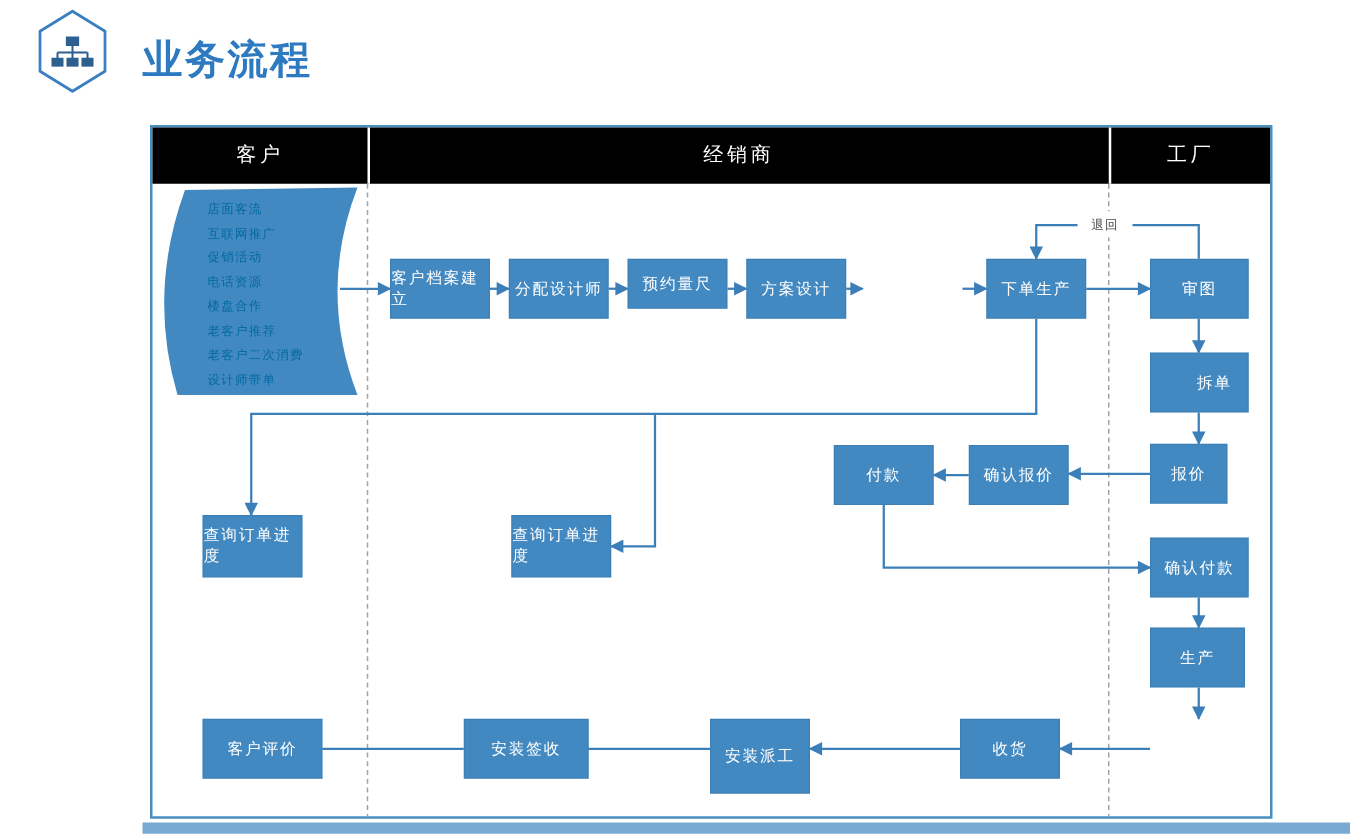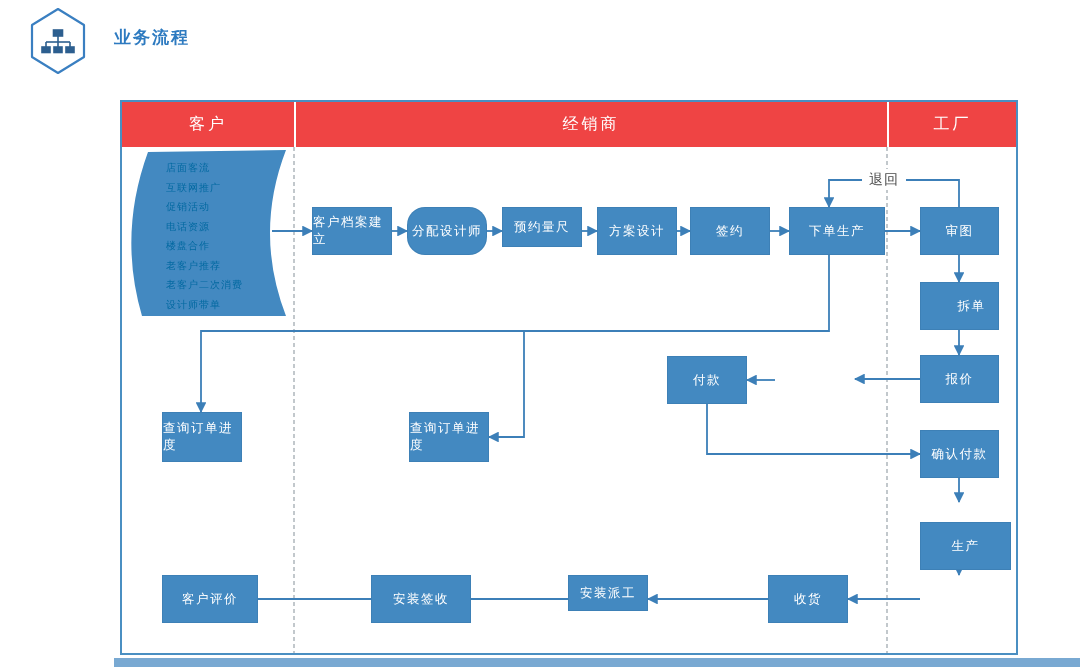--- a/index.html
+++ b/index.html
@@ -5,50 +5,50 @@
   html,body{margin:0;padding:0;}
   body{
     width:1080px;height:667px;position:relative;background:#ffffff;
     font-family:"Liberation Sans","DejaVu Sans",sans-serif;overflow:hidden;
   }
   
   .pg-header{position:absolute;left:0;top:0;width:1080px;height:86px;}
   .hex-icon{position:absolute;left:28px;top:6px;}
   .pg-title{
     position:absolute;left:114px;top:26px;margin:0;
-    font-size:17px;font-weight:bold;color:#2d7ac0;letter-spacing:2px;
+    font-size:32px;font-weight:bold;color:#2d7ac0;letter-spacing:2px;
   }
   
   .diagram{
     position:absolute;left:120px;top:100px;width:898px;height:555px;
     border:2px solid #4a8fc2;box-sizing:border-box;background:#ffffff;
   }
   .band{
-    position:absolute;left:0;top:0;width:100%;height:45px;background:#ef4444;
+    position:absolute;left:0;top:0;width:100%;height:45px;background:#000000;
   }
   .lane-title{
     position:absolute;top:0;height:45px;display:flex;align-items:center;justify-content:center;
     color:#ffffff;font-size:16px;letter-spacing:3px;font-weight:500;
   }
   .band-sep{position:absolute;top:0;width:2px;height:45px;background:#ffffff;}
   .wires{position:absolute;left:0;top:0;z-index:1;}
   
   .box{
     position:absolute;background:#4389c1;color:#ffffff;z-index:2;
     display:flex;align-items:center;justify-content:center;
     font-size:12.5px;letter-spacing:1.5px;box-sizing:border-box;
     border:1px solid rgba(30,80,120,0.15);
   }
   .src-list{
     position:absolute;left:44px;top:57px;z-index:3;color:#0369a1;
     font-size:10px;line-height:19.5px;letter-spacing:1px;font-family:Liberation Mono, monospace;
   }
   .return-label{
     position:absolute;left:740px;top:67px;width:44px;height:21px;z-index:3;
-    background:#ffffff;color:#4a4a4a;font-size:14px;letter-spacing:1px;
+    background:#ffffff;color:#4a4a4a;font-size:10px;letter-spacing:1px;
     display:flex;align-items:center;justify-content:center;
   }
   .bottom-strip{
     position:absolute;left:114px;top:658px;width:966px;height:9px;background:#79a9d2;
   }
 </style>
 </head>
 <body>
 
 <div class="pg-header">
@@ -128,38 +128,38 @@
     <div>互联网推广</div>
     <div>促销活动</div>
     <div>电话资源</div>
     <div>楼盘合作</div>
     <div>老客户推荐</div>
     <div>老客户二次消费</div>
     <div>设计师带单</div>
   </div>
 
   <div class="box" style="left:190px;top:105px;width:80px;height:48px;">客户档案建立</div>
-  <div class="box" style="left:285px;top:105px;width:80px;height:48px;border-radius:18px;">分配设计师</div>
+  <div class="box" style="left:285px;top:105px;width:80px;height:48px;">分配设计师</div>
   <div class="box" style="left:380px;top:105px;width:80px;height:40px;">预约量尺</div>
   <div class="box" style="left:475px;top:105px;width:80px;height:48px;">方案设计</div>
-  <div class="box" style="left:568px;top:105px;width:80px;height:48px;">签约</div>
-  <div class="box" style="left:667px;top:105px;width:96px;height:48px;">下单生产</div>
+  <div class="box" style="left:667px;top:105px;width:80px;height:48px;">下单生产</div>
 
   <div class="box" style="left:798px;top:105px;width:79px;height:48px;">审图</div>
   <div class="box" style="left:798px;top:180px;width:79px;height:48px;padding-left:24px;">拆单</div>
-  <div class="box" style="left:798px;top:253px;width:79px;height:48px;">报价</div>
+  <div class="box" style="left:798px;top:253px;width:62px;height:48px;">报价</div>
   <div class="box" style="left:798px;top:328px;width:79px;height:48px;">确认付款</div>
-  <div class="box" style="left:798px;top:420px;width:91px;height:48px;font-family:Liberation Mono, monospace;">生产</div>
+  <div class="box" style="left:798px;top:400px;width:76px;height:48px;font-family:Liberation Mono, monospace;">生产</div>
 
   <div class="box" style="left:545px;top:254px;width:80px;height:48px;">付款</div>
+  <div class="box" style="left:653px;top:254px;width:80px;height:48px;">确认报价</div>
 
   <div class="box" style="left:40px;top:310px;width:80px;height:50px;">查询订单进度</div>
   <div class="box" style="left:287px;top:310px;width:80px;height:50px;">查询订单进度</div>
 
   <div class="box" style="left:40px;top:473px;width:96px;height:48px;">客户评价</div>
   <div class="box" style="left:249px;top:473px;width:100px;height:48px;">安装签收</div>
-  <div class="box" style="left:446px;top:473px;width:80px;height:36px;">安装派工</div>
+  <div class="box" style="left:446px;top:473px;width:80px;height:60px;">安装派工</div>
   <div class="box" style="left:646px;top:473px;width:80px;height:48px;">收货</div>
 
   <div class="return-label">退回</div>
 </div>
 
 <div class="bottom-strip"></div>
 
 </body></html>

